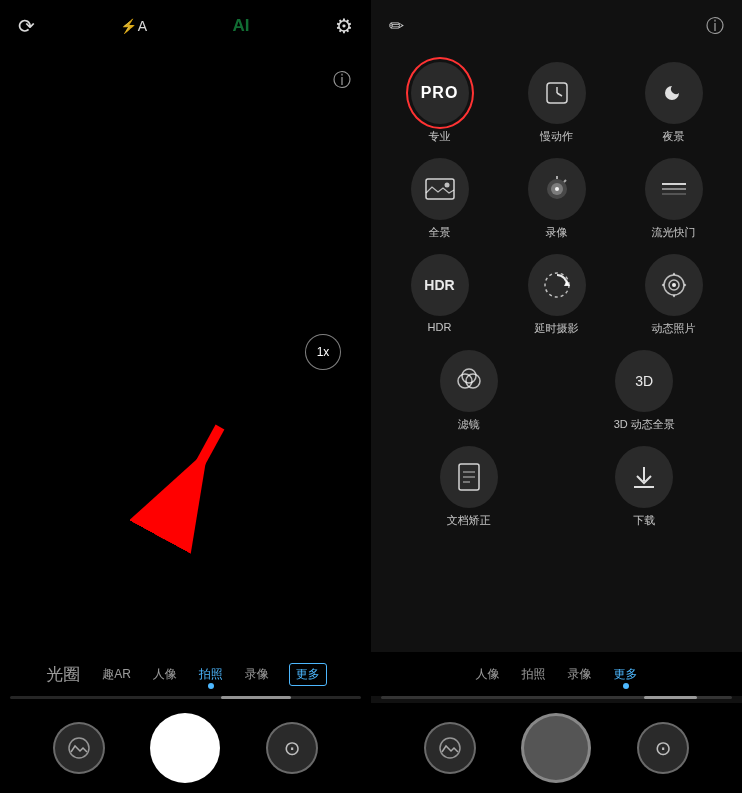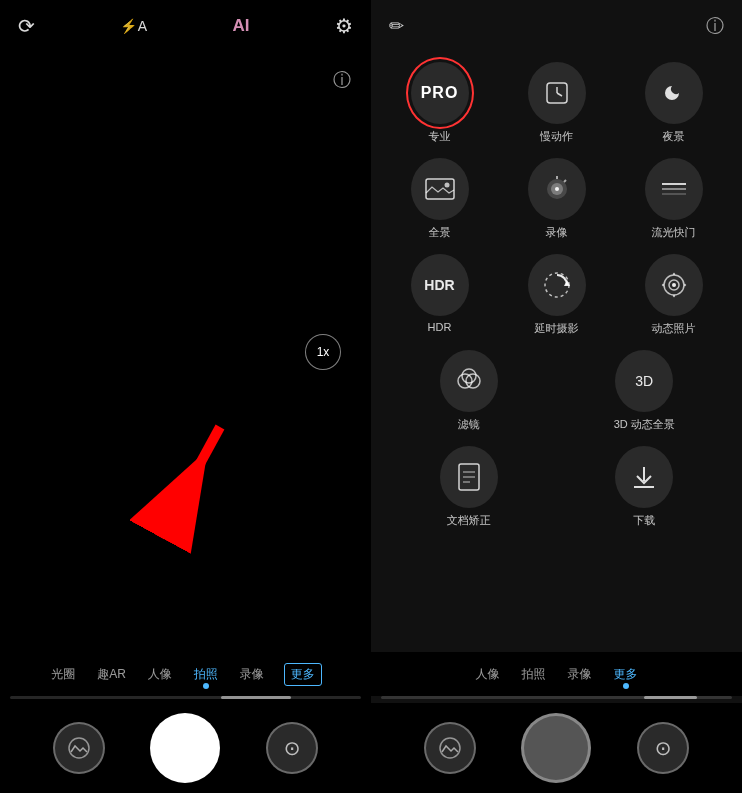--- a/index.html
+++ b/index.html
@@ -41,21 +41,21 @@
       height: 52px;
     }
 
     .top-bar-icon {
       color: #fff;
       font-size: 20px;
       opacity: 0.85;
     }
 
     .top-bar-icon.ai {
-      color: #f9a8d4;
+      color: #15803d;
       font-size: 18px;
       font-weight: bold;
     }
 
     
     .viewfinder {
       flex: 1;
       background: #000;
       position: relative;
       display: flex;
@@ -272,21 +272,21 @@
       <defs>
         <marker id="arrowhead-left" markerWidth="10" markerHeight="7" refX="10" refY="3.5" orient="auto">
           <polygon points="10 0, 0 3.5, 10 7" fill="#f00"></polygon>
         </marker>
       </defs>
       <line x1="100" y1="20" x2="40" y2="130" stroke="#f00" stroke-width="10" marker-end="url(#arrowhead-left)"></line>
     </svg>
   </div>
 
   <div class="mode-bar">
-    <span class="mode-item" style="font-size:12px;">光圈</span>
+    <span class="mode-item" style="font-size:17px;">光圈</span>
     <span class="mode-item" style="font-size:12px;">趣AR</span>
     <span class="mode-item" style="font-size:12px;">人像</span>
     <span class="mode-item active" style="font-size:12px;">拍照</span>
     <span class="mode-item" style="font-size:12px;">录像</span>
     <span class="mode-item highlighted" style="font-size:12px;">更多</span>
   </div>
 
   <div class="scroll-indicator">
     <div style="position:absolute;left:60%;width:20%;height:100%;background:rgba(255,255,255,0.5);border-radius:2px;"></div>
   </div>

